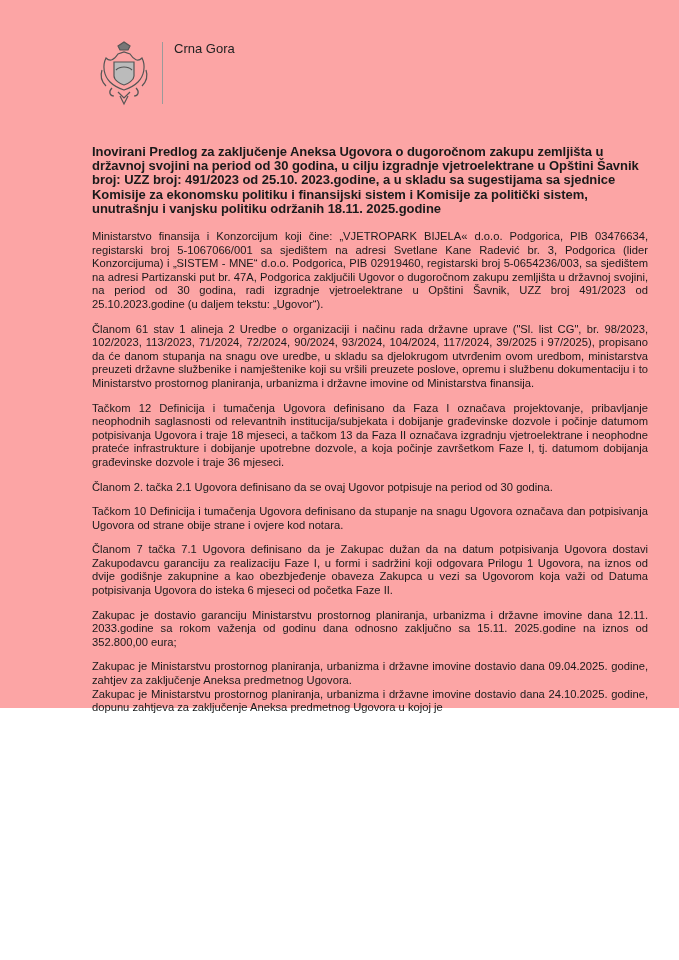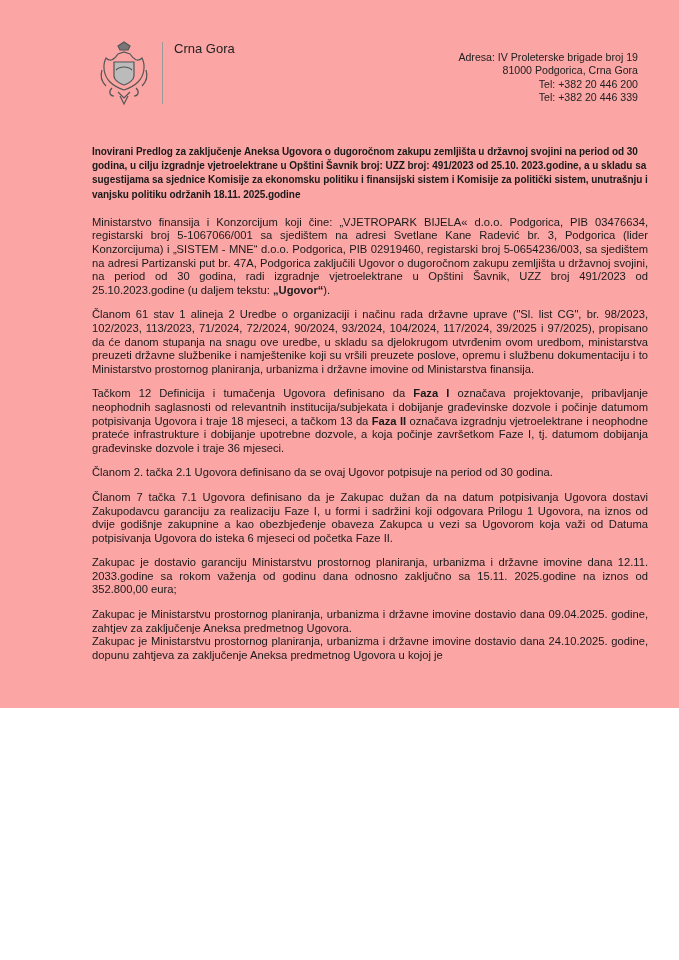--- a/index.html
+++ b/index.html
@@ -7,24 +7,24 @@
       width: 679px; height: 960px; position: relative; overflow: hidden;
       font-family: "Liberation Sans", sans-serif; color: #1a1a1a;
     }
     .page { position: absolute; left: 0; top: 0; width: 679px; height: 708px; background: #fca5a5; }
     .letterhead { position: absolute; left: 98px; top: 40px; width: 560px; height: 70px; }
     .coat { position: absolute; left: 0; top: 0; width: 52px; height: 68px; }
     .divider-v { position: absolute; left: 64px; top: 2px; width: 1px; height: 62px; background: #9a9a9a; }
     .ministry { position: absolute; left: 76px; top: 0; font-size: 13px; line-height: 17px; color: #222; }
     .address { position: absolute; right: 20px; top: 11px; font-size: 10.6px; line-height: 13.3px; text-align: right; color: #222; }
     .content { position: absolute; left: 92px; top: 145px; width: 556px; }
-    .title { font-weight: bold; font-size: 10px; line-height: 14.2px; margin: 0 0 14px 0; letter-spacing: -0.05px; }
+    .title { font-weight: bold; font-size: 13px; line-height: 14.2px; margin: 0 0 14px 0; letter-spacing: -0.05px; }
     p.para { font-size: 11.2px; line-height: 13.6px; margin: 0 0 11px 0; text-align: justify; }
     p.para.tight { margin-bottom: 0; }
-    b.hl { font-weight: bold; }
+    b.hl { font-weight: normal; }
   </style>
 </head>
 <body>
 
 <div class="page">
 
   <div class="letterhead">
     <div class="coat">
       <svg width="52" height="68" viewBox="0 0 52 68">
         <g fill="none" stroke="#555" stroke-width="1.2">
@@ -35,36 +35,31 @@
           <path d="M4 30 C2 36 4 42 8 46 M48 30 C50 36 48 42 44 46"></path>
           <path d="M20 52 L26 58 L32 52 M22 56 L26 64 L30 56"></path>
           <path d="M14 48 C10 52 12 56 16 56 M38 48 C42 52 40 56 36 56"></path>
         </g>
       </svg>
     </div>
     <div class="divider-v"></div>
     <div class="ministry">
       <div>Crna Gora</div>
     </div>
-    <div class="address">
-      <div>Adresa: IV Proleterske brigade broj 19</div>
-      <div>81000 Podgorica, Crna Gora</div>
-      <div>Tel: +382 20 446 200</div>
-      <div>Tel: +382 20 446 339</div>
-    </div>
   </div>
 
   <div class="content">
     <div class="title">Inovirani Predlog za zaključenje Aneksa Ugovora o dugoročnom zakupu zemljišta u državnoj svojini na period od 30 godina, u cilju izgradnje vjetroelektrane u Opštini Šavnik broj: UZZ broj: 491/2023 od 25.10. 2023.godine, a u skladu sa sugestijama sa sjednice Komisije za ekonomsku politiku i finansijski sistem i Komisije za politički sistem, unutrašnju i vanjsku politiku održanih 18.11. 2025.godine</div>
 
     <p class="para"><span>Ministarstvo finansija i Konzorcijum koji čine: „VJETROPARK BIJELA« d.o.o. Podgorica, PIB 03476634, registarski broj 5-1067066/001 sa sjedištem na adresi Svetlane Kane Radević br. 3, Podgorica (lider Konzorcijuma) i „SISTEM - MNE“ d.o.o. Podgorica, PIB 02919460, registarski broj 5-0654236/003, sa sjedištem na adresi Partizanski put br. 47A, Podgorica zaključili Ugovor o dugoročnom zakupu zemljišta u državnoj svojini, na period od 30 godina, radi izgradnje vjetroelektrane  u Opštini Šavnik, UZZ broj 491/2023 od 25.10.2023.godine (u daljem tekstu: </span><b class="hl">„Ugovor“</b><span>).</span></p>
 
     <p class="para">Članom 61 stav 1 alineja 2 Uredbe o organizaciji i načinu rada državne uprave ("Sl. list CG", br. 98/2023, 102/2023, 113/2023, 71/2024, 72/2024, 90/2024, 93/2024, 104/2024, 117/2024, 39/2025 i 97/2025), propisano da će danom  stupanja na snagu ove uredbe, u skladu sa djelokrugom utvrđenim ovom uredbom, ministarstva preuzeti državne službenike i namještenike koji su vršili preuzete poslove, opremu i službenu dokumentaciju i to Ministarstvo prostornog planiranja, urbanizma i državne imovine od Ministarstva finansija.</p>
 
     <p class="para"><span>Tačkom 12 Definicija i tumačenja Ugovora definisano da </span><b class="hl">Faza I</b><span> označava projektovanje, pribavljanje neophodnih saglasnosti od relevantnih institucija/subjekata i dobijanje građevinske dozvole i počinje datumom potpisivanja Ugovora i traje 18 mjeseci, a tačkom 13 da </span><b class="hl">Faza II</b><span> označava izgradnju vjetroelektrane i neophodne prateće infrastrukture i dobijanje upotrebne dozvole, a koja počinje završetkom Faze I, tj. datumom dobijanja građevinske dozvole i traje 36 mjeseci.</span></p>
 
     <p class="para">Članom 2. tačka 2.1 Ugovora definisano da se ovaj Ugovor potpisuje na period od 30 godina.</p>
+    <p class="para">Tačkom 10 Definicija i tumačenja Ugovora definisano da  stupanje  na snagu Ugovora označava dan potpisivanja Ugovora od strane obije strane i ovjere kod notara.</p>
     <p class="para">Članom 7 tačka 7.1 Ugovora definisano da je Zakupac  dužan da na datum potpisivanja Ugovora dostavi Zakupodavcu garanciju za realizaciju Faze I, u formi i sadržini koji odgovara Prilogu 1 Ugovora, na iznos od dvije godišnje zakupnine a kao obezbjeđenje obaveza Zakupca u vezi sa Ugovorom koja važi od Datuma potpisivanja Ugovora do isteka 6 mjeseci od početka Faze II.</p>
     <p class="para">Zakupac je dostavio garanciju Ministarstvu prostornog planiranja, urbanizma i državne imovine dana 12.11. 2033.godine sa rokom važenja od godinu dana odnosno zaključno sa 15.11. 2025.godine na iznos od 352.800,00 eura;</p>
     <p class="para tight">Zakupac je Ministarstvu prostornog planiranja, urbanizma i državne imovine dostavio dana 09.04.2025. godine, zahtjev za zaključenje Aneksa predmetnog Ugovora.</p>
     <p class="para">Zakupac je Ministarstvu prostornog planiranja, urbanizma i državne imovine dostavio dana 24.10.2025. godine, dopunu zahtjeva za zaključenje Aneksa predmetnog Ugovora u kojoj je</p>
   </div>
 </div>
 
 </body></html>

